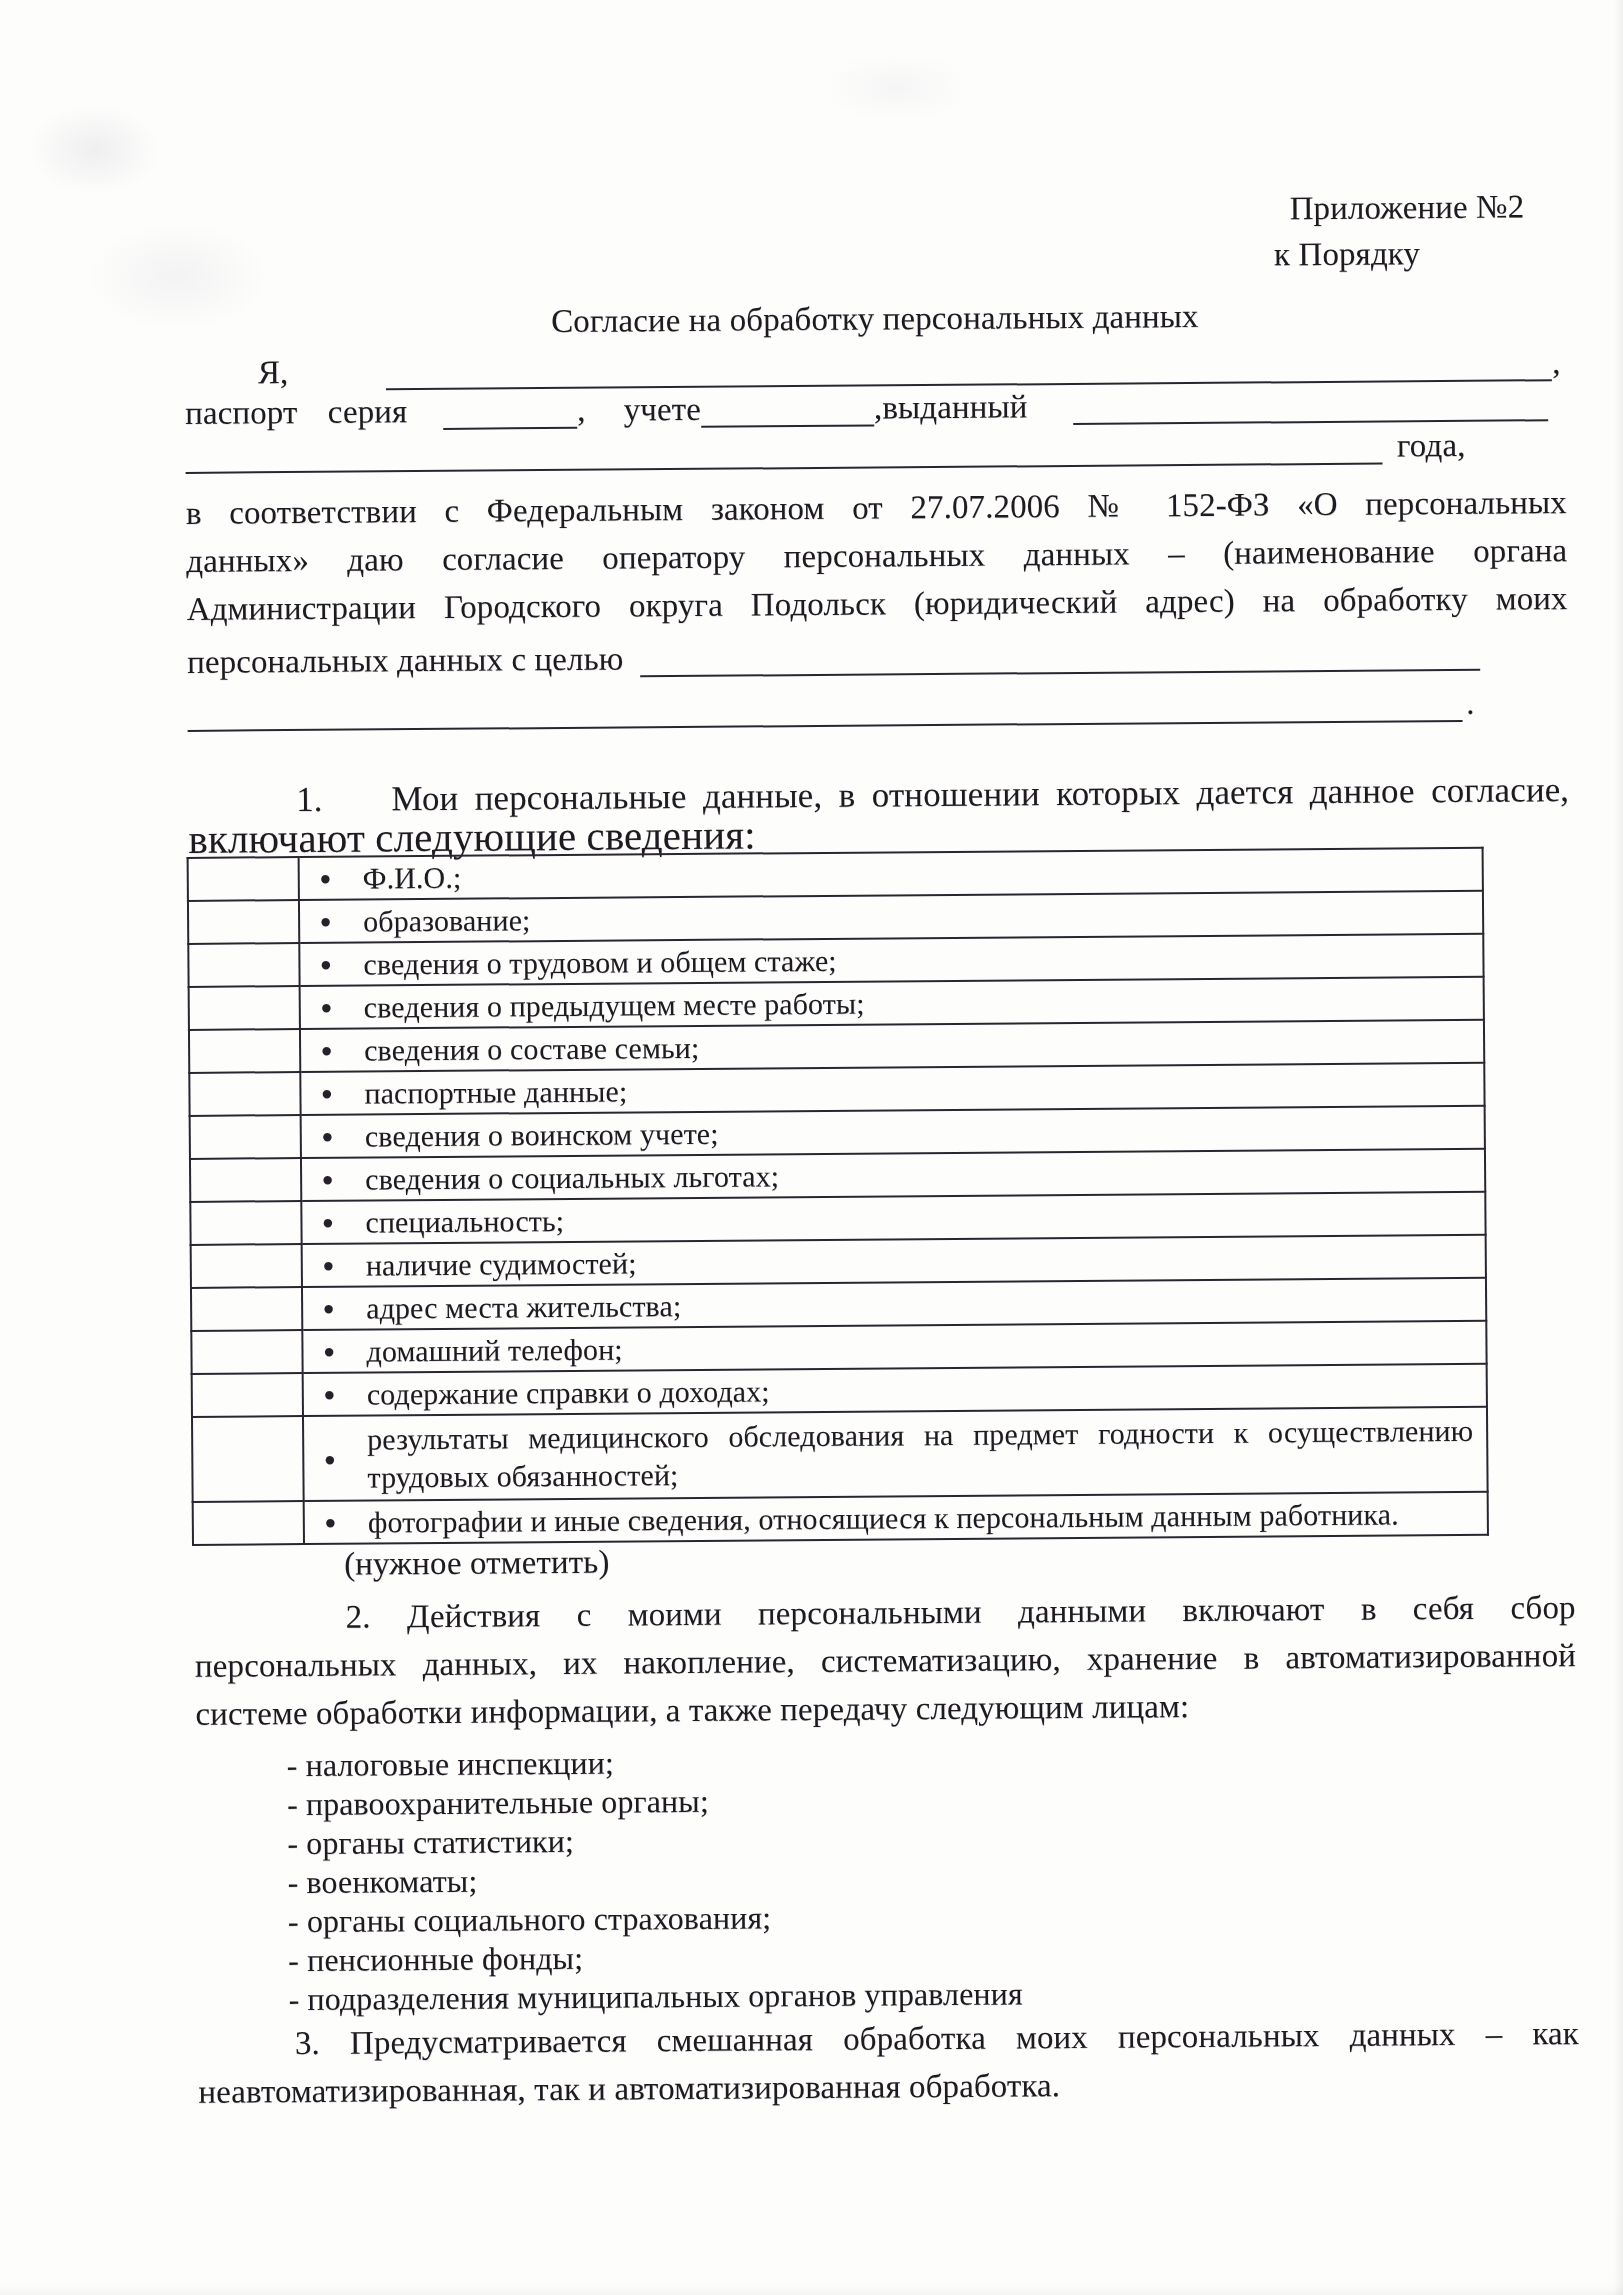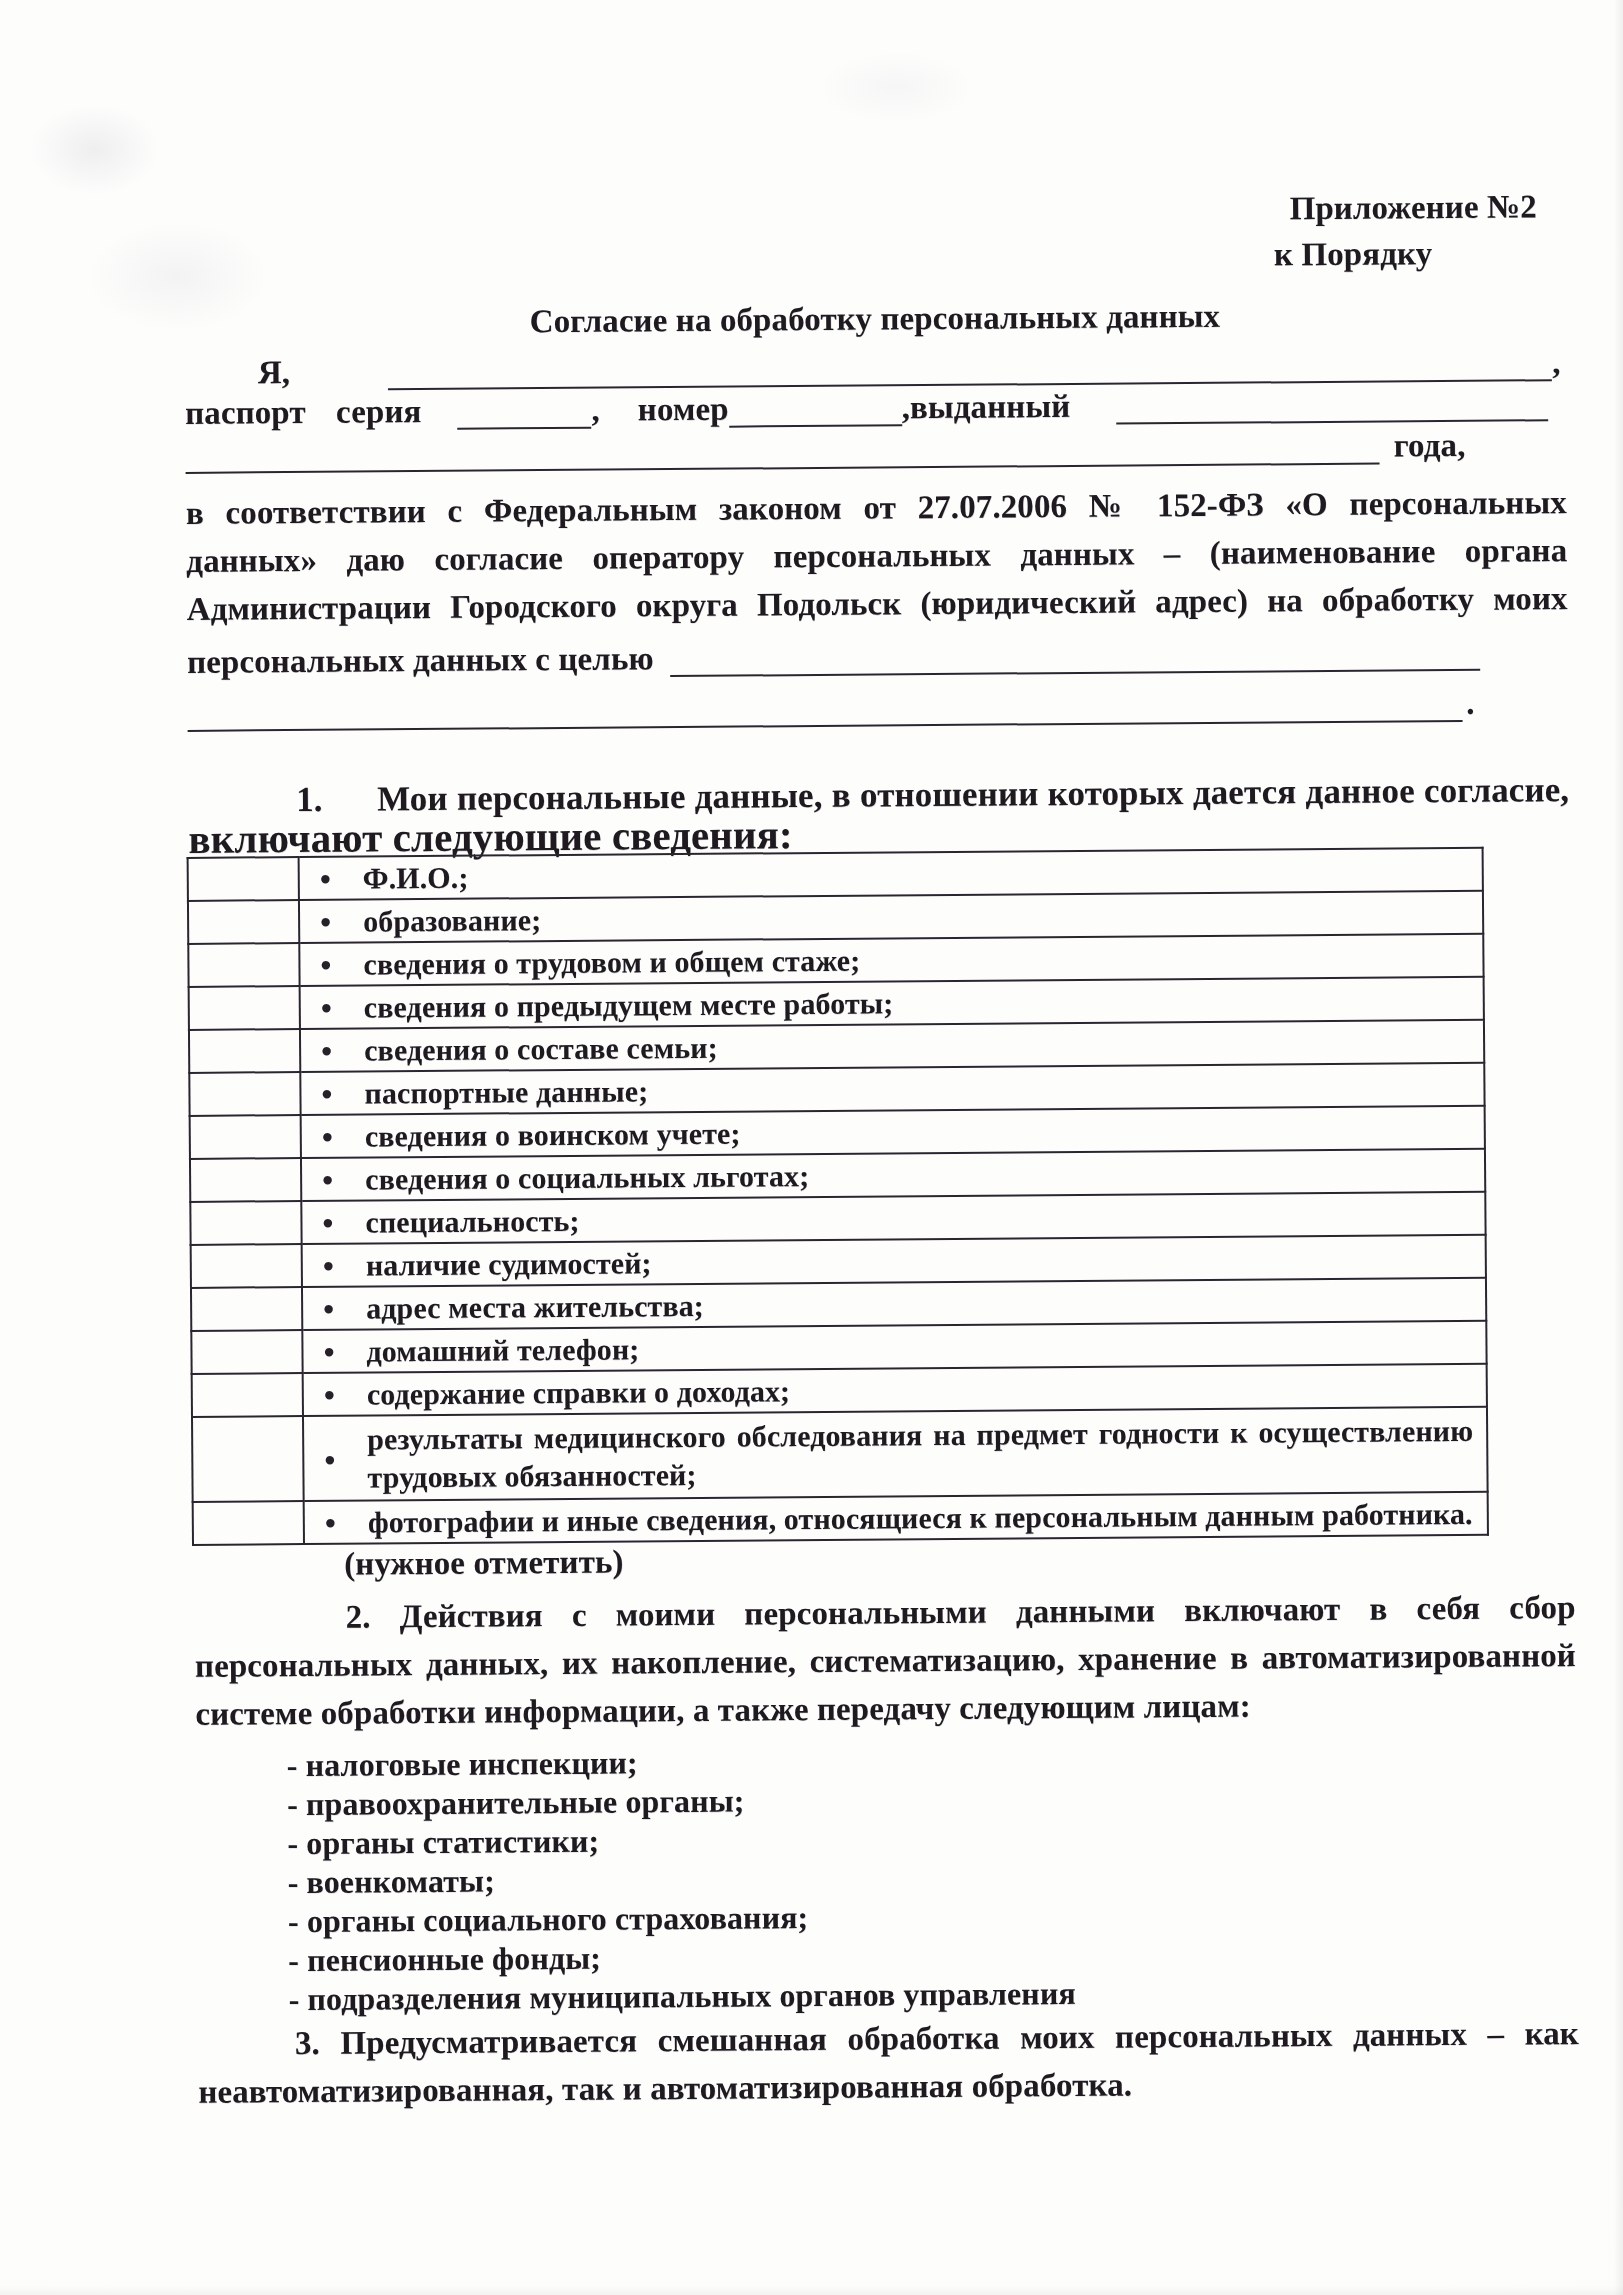--- a/index.html
+++ b/index.html
@@ -6,21 +6,20 @@
   .sheet {
     position: relative;
     width: 1624px;
     height: 2295px;
     margin: 0 auto;
     background:
       radial-gradient(ellipse 140% 120% at 50% 42%, #fdfdfc 55%, #f7f7f3 100%);
     overflow: hidden;
     font-family: "Liberation Serif", "DejaVu Serif", serif;
     color: #1e1a20;
-    font-weight: bold;
   }
   .content {
     position: absolute;
     inset: 0;
     transform: rotate(-0.45deg);
     transform-origin: 50% 45%;
   }
   .content * { box-sizing: border-box; }
   .txt {
     text-shadow: 0.4px 0.6px 0.5px rgba(70,60,90,0.22);
@@ -121,21 +120,21 @@
     <div class="fline intro-l1">
       <span class="ind"></span>
       <span class="txt">Я,</span>
       <span class="fill grow"></span>
       <span class="txt">,</span>
     </div>
     <div class="fline intro-l2">
       <span class="txt ws">паспорт серия</span>
       <span class="fill f1"></span>
       <span class="txt">,</span>
-      <span class="txt num-label">номер</span>
+      <span class="txt num-label">учете</span>
       <span class="fill f2"></span>
       <span class="txt">,выданный</span>
       <span class="fill f3 grow"></span>
     </div>
     <div class="fline intro-l3">
       <span class="fill grow"></span>
       <span class="txt year">года,</span>
     </div>
 
     <div class="abs law">

